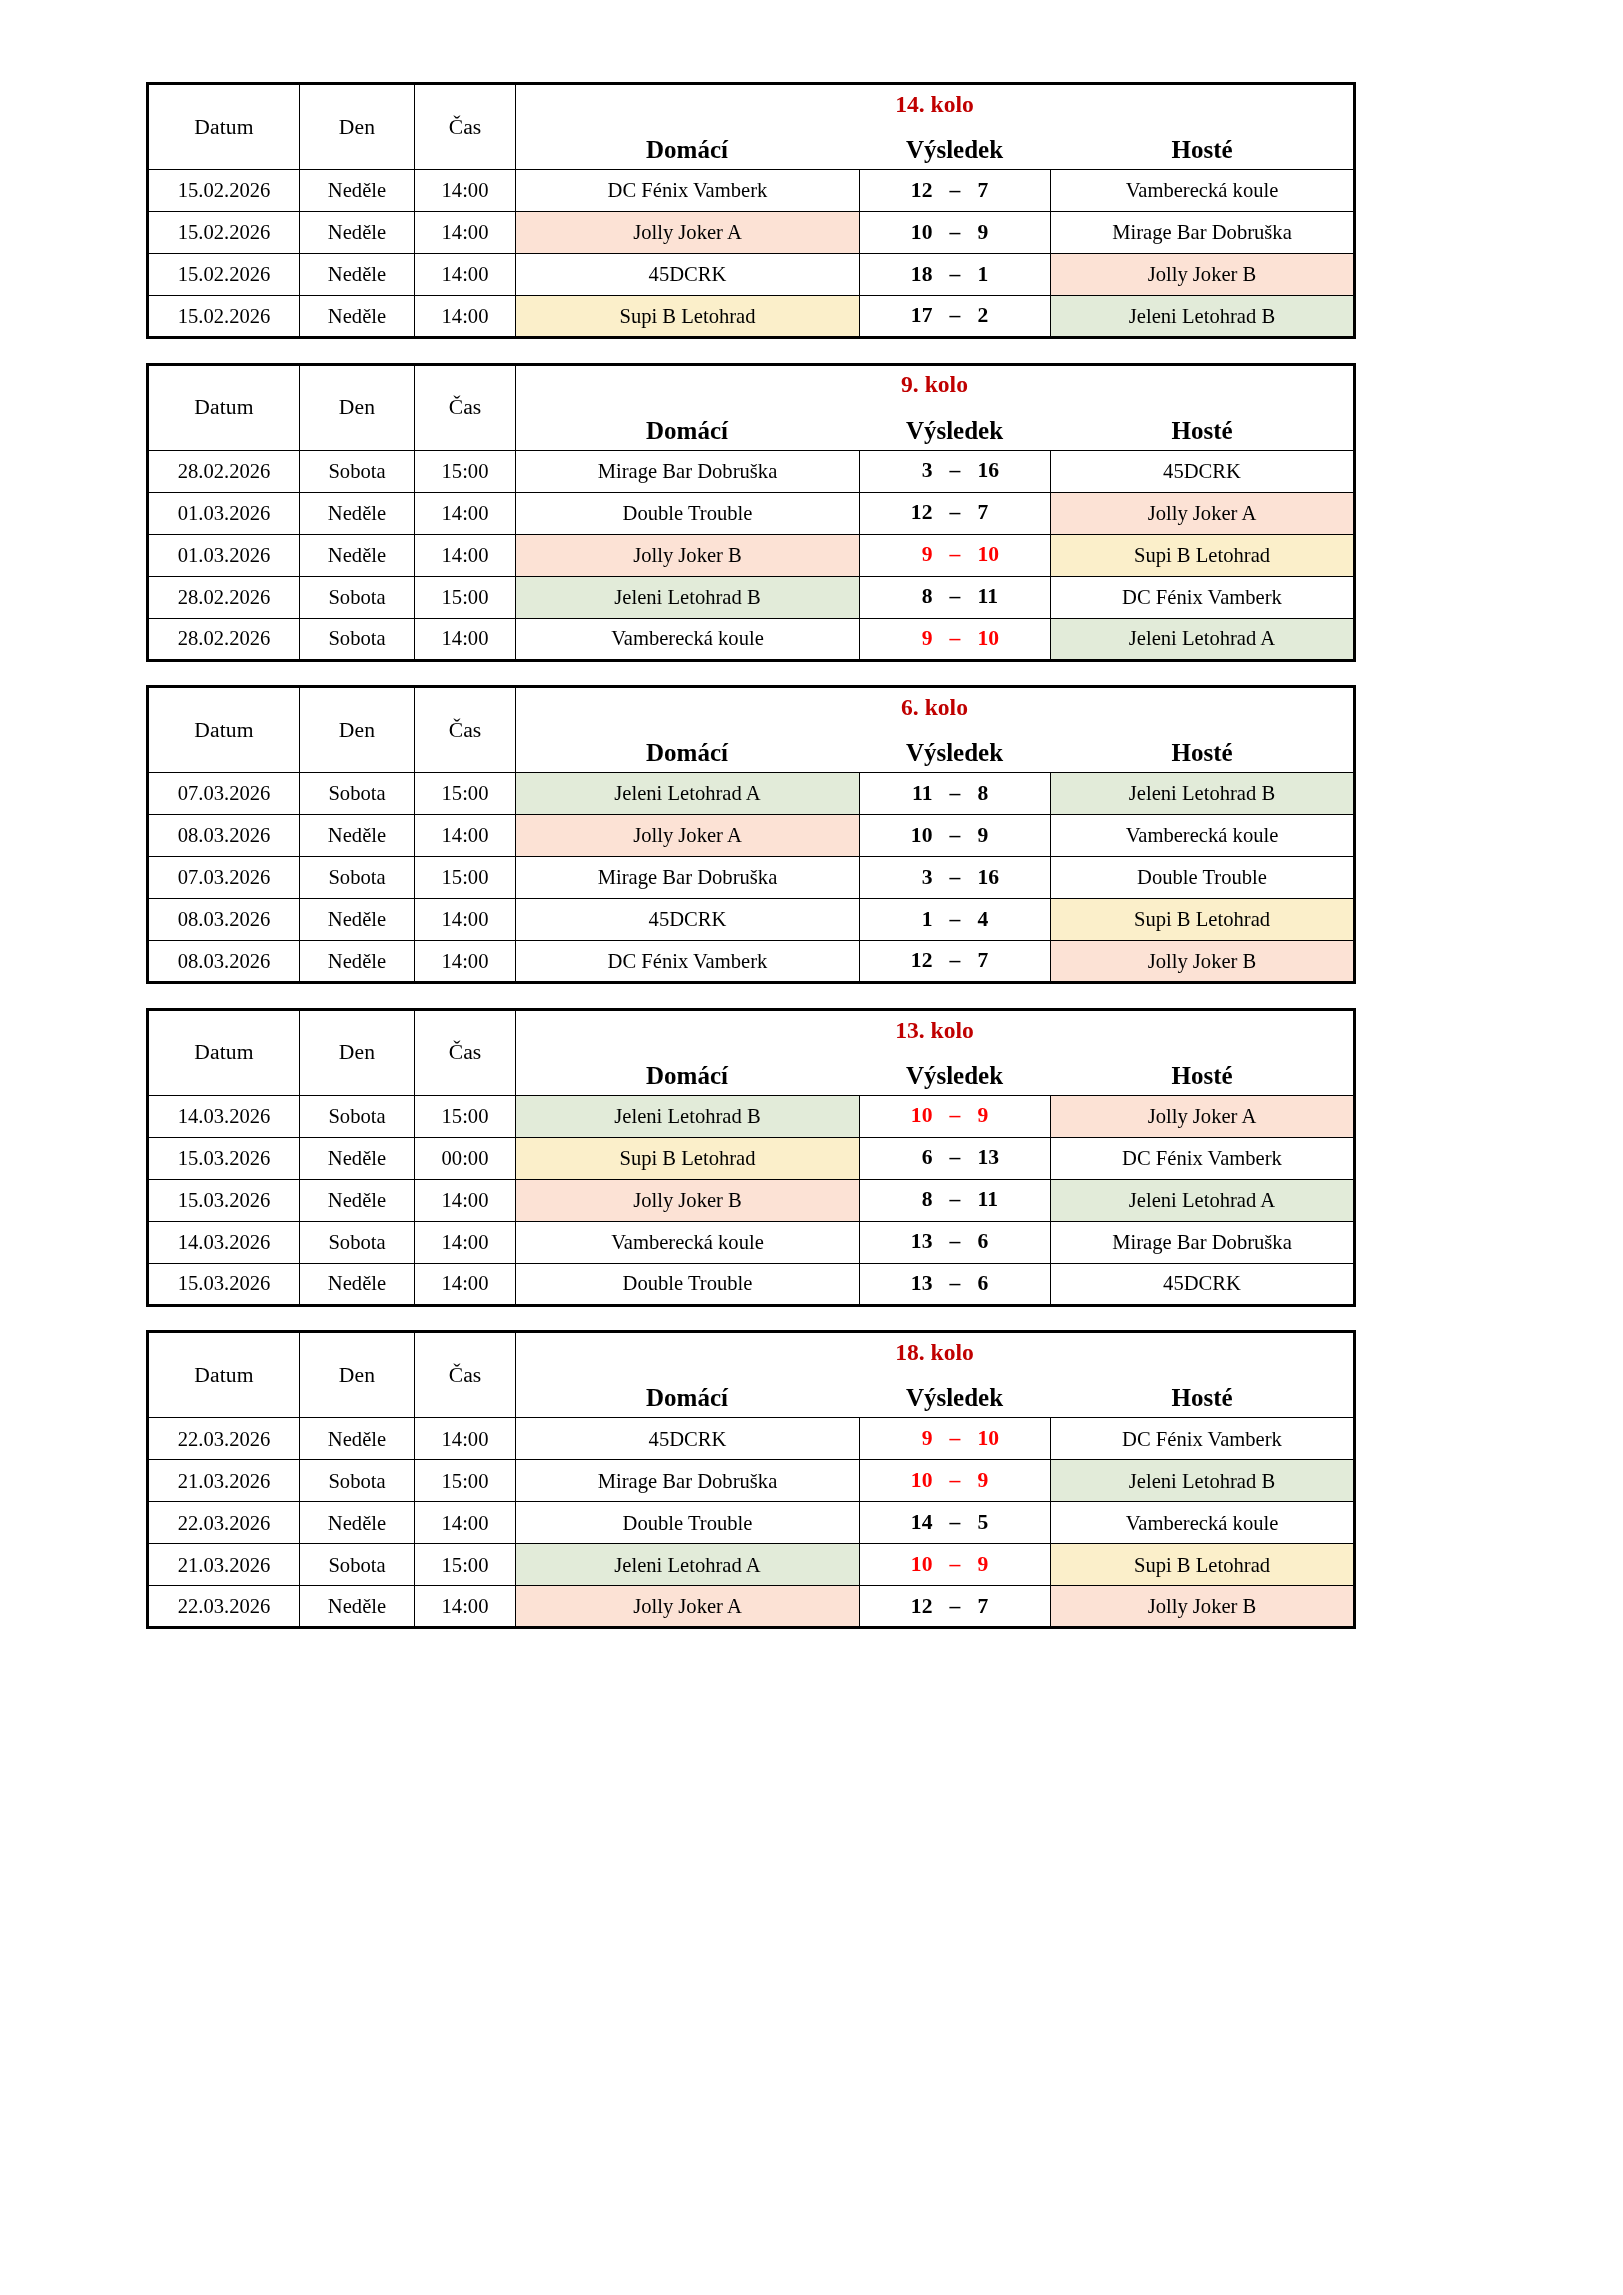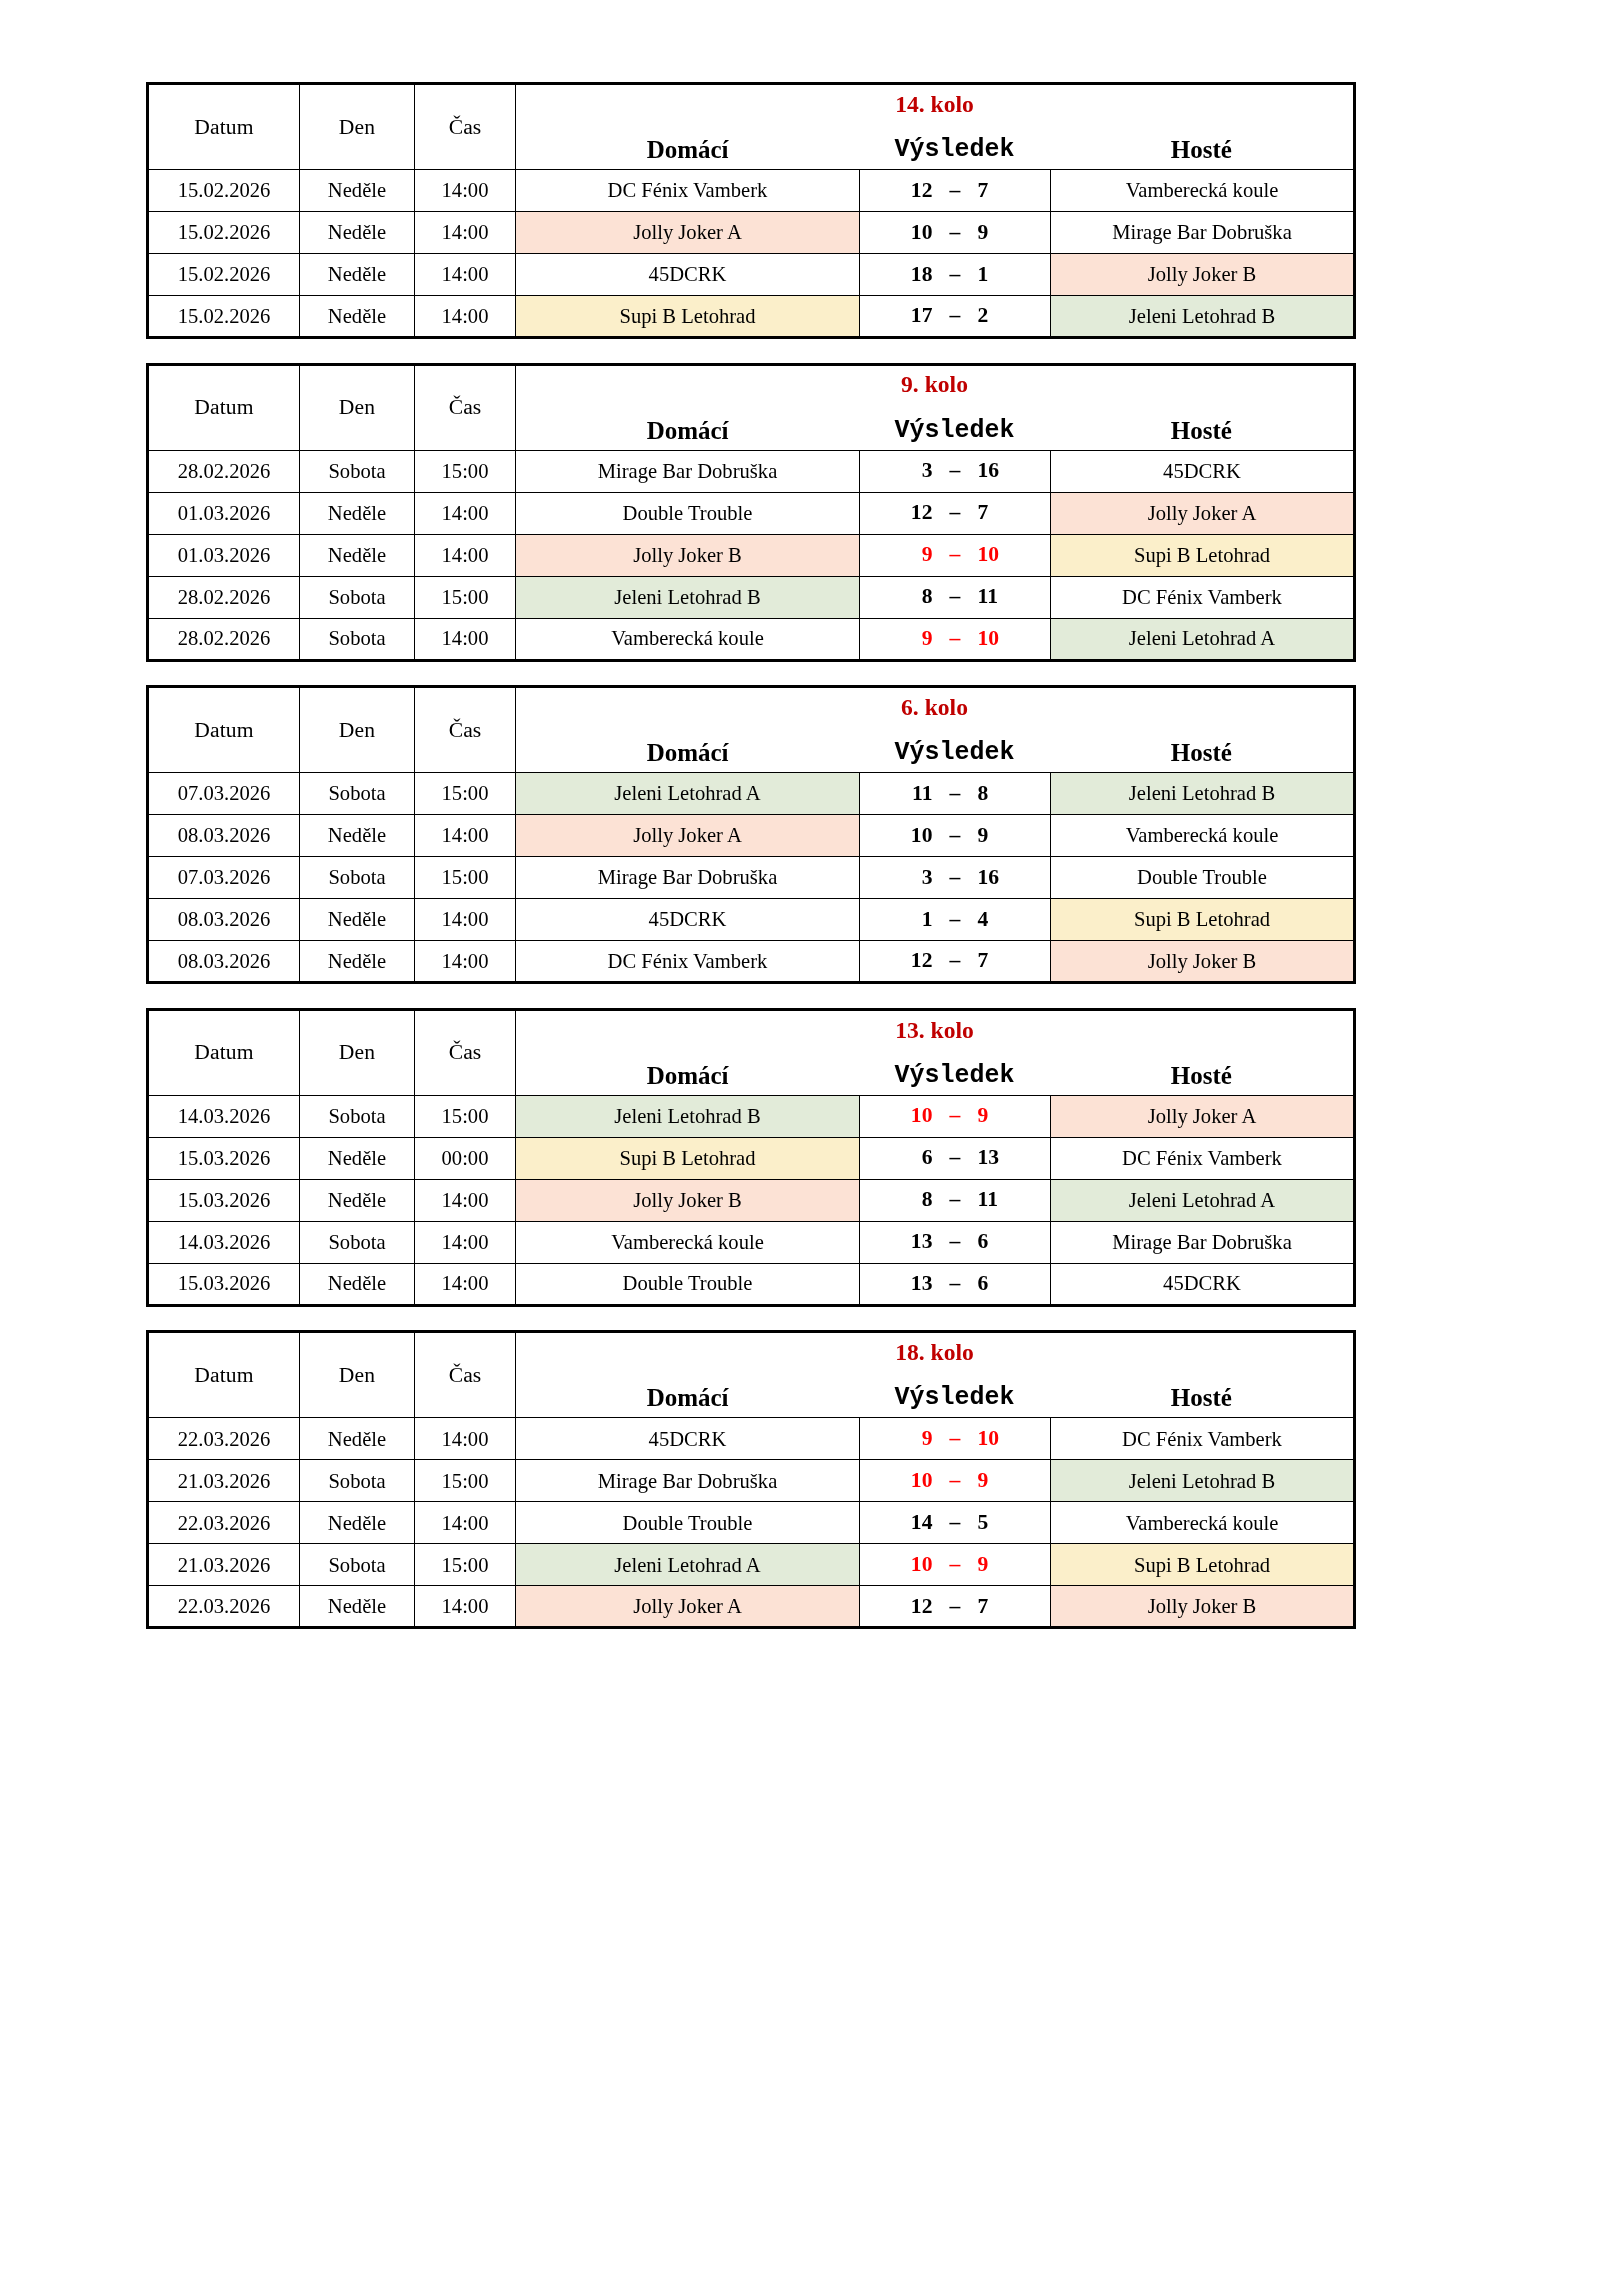--- a/index.html
+++ b/index.html
@@ -74,20 +74,21 @@
     padding: 0;
   }
 
   .merged-inner {
     display: flex;
     flex-direction: column;
     justify-content: space-between;
     height: 84px;
     padding: 7.9px 0 6.9px 0;
     box-sizing: border-box;
+    align-items: center;
   }
 
   .round-title {
     font-size: 23.6px;
     font-weight: bold;
     color: #C00000;
     text-align: center;
     line-height: 1.0;
   }
 
@@ -95,21 +96,21 @@
     display: flex;
     align-items: flex-end;
   }
   .sub-headers .sh {
     font-size: 25px;
     font-weight: bold;
     text-align: center;
     line-height: 1.0;
   }
   .sh-home  { width: 344px; }
-  .sh-score { width: 191px; font-family: Liberation Mono, monospace; }
+  .sh-score { width: 191px; }
   .sh-away  { width: 304px; }
 
   
   tr.data-row { height: 42px; }
 
   td.cell {
     font-size: 20.6px;
     line-height: 1.0;
     white-space: nowrap;
   }

